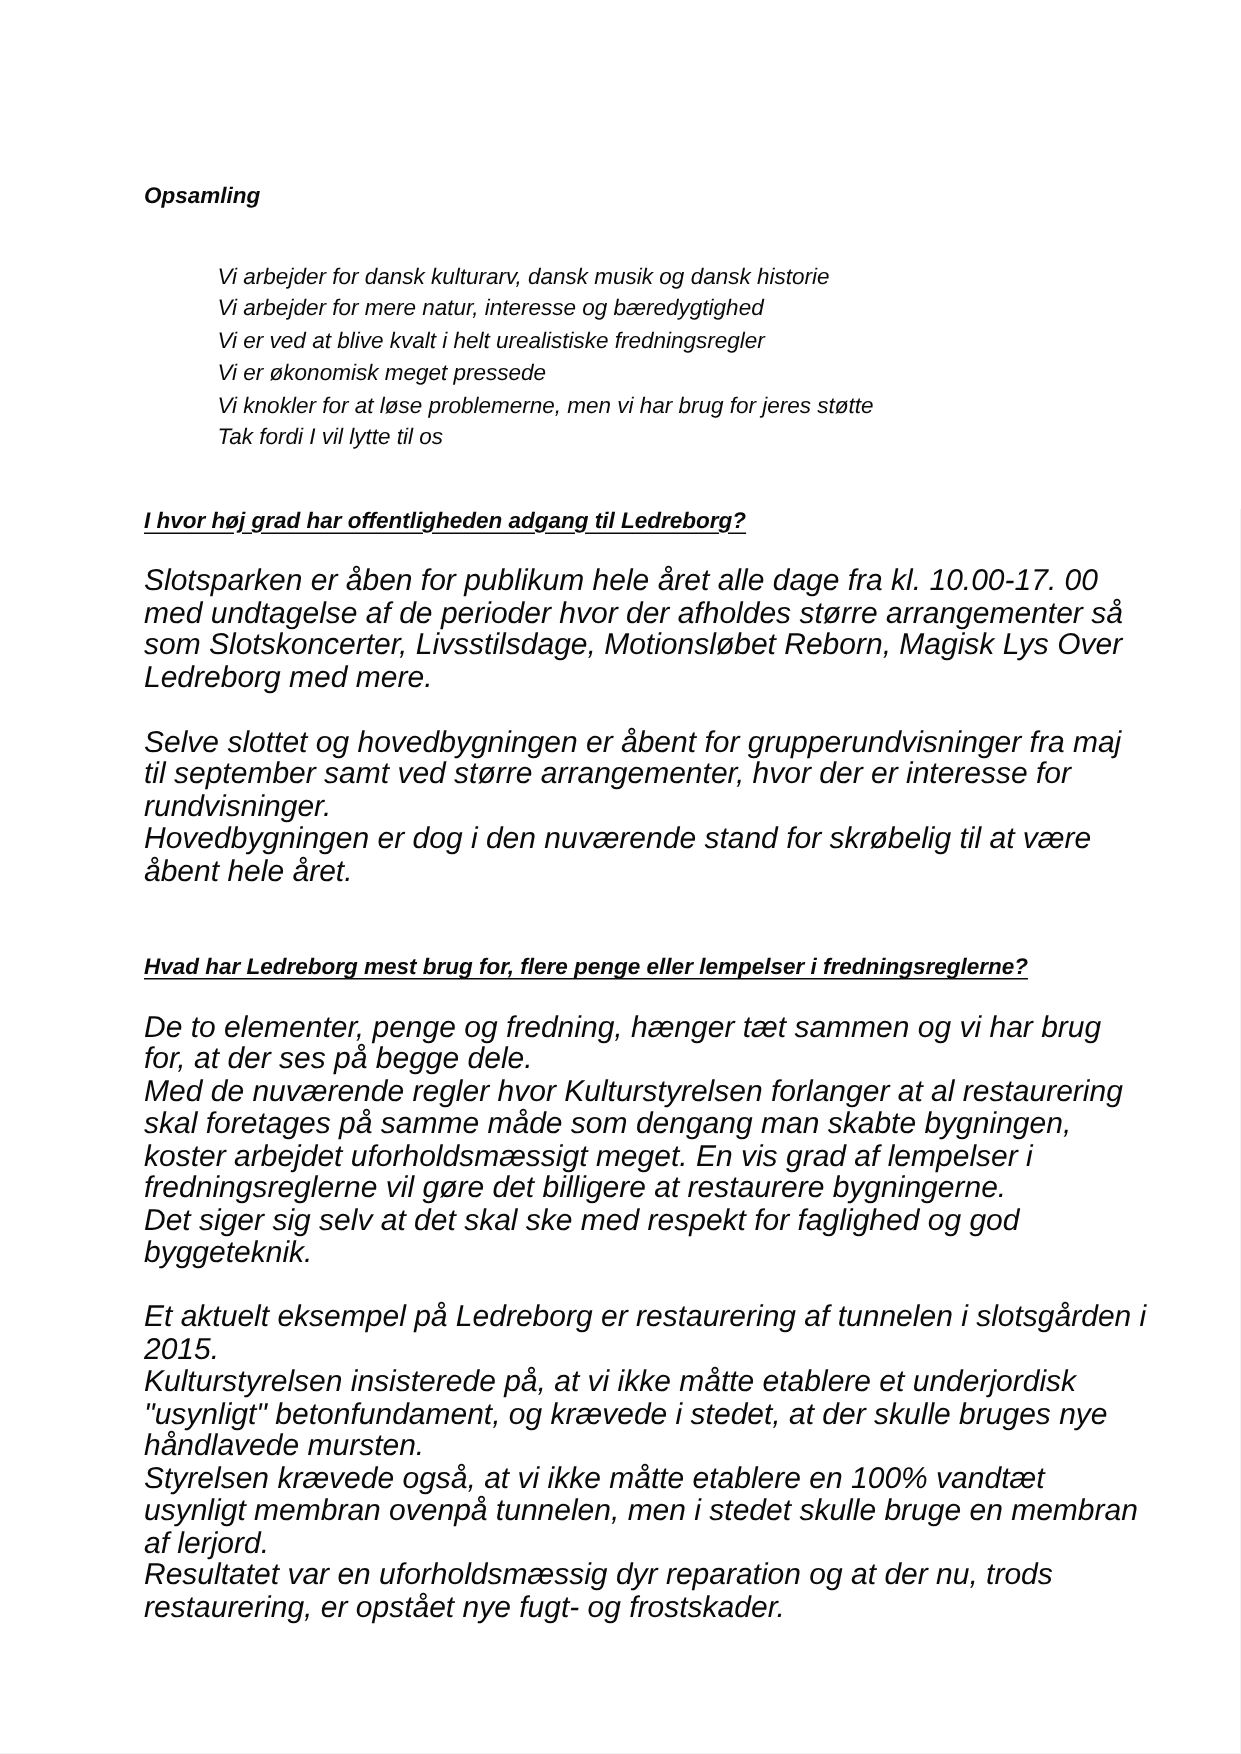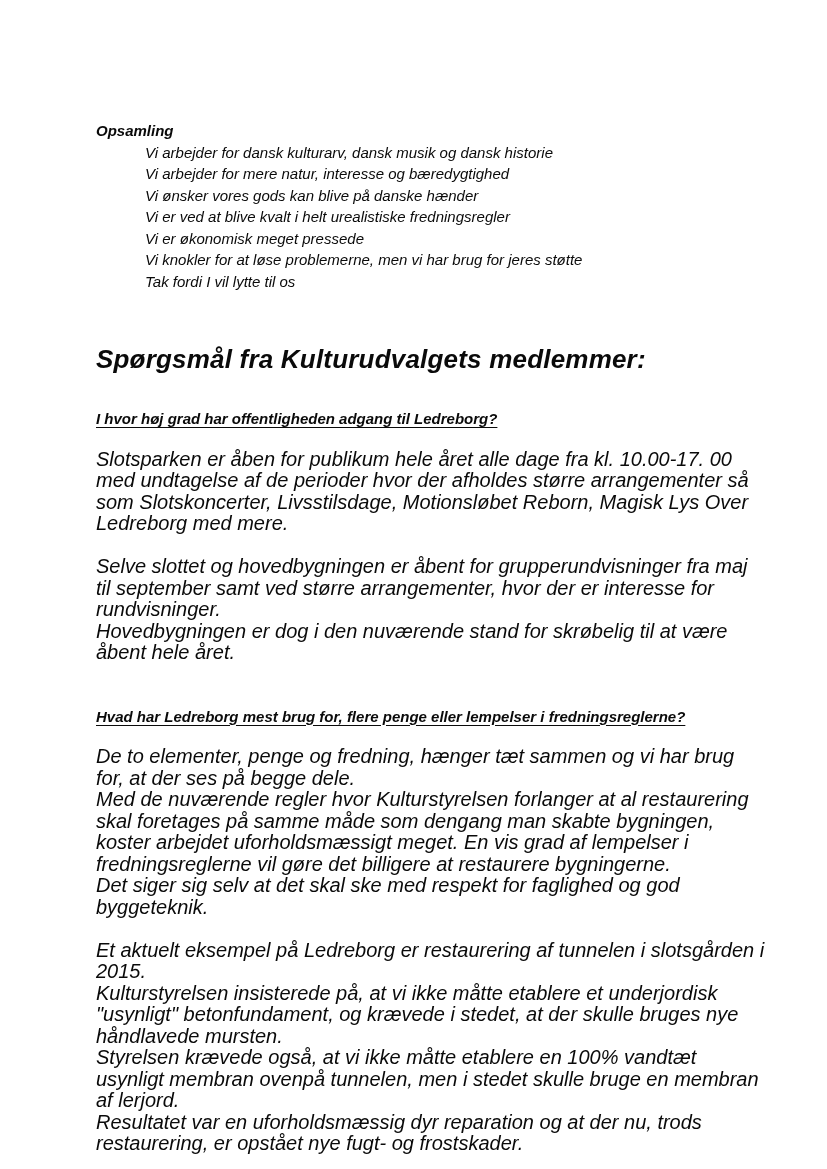--- a/index.html
+++ b/index.html
@@ -21,20 +21,21 @@
     width: 670px;
     font-style: italic;
   }
   .opsamling-title {
     font-size: 15px;
     font-weight: 700;
     line-height: 21.5px;
   }
   .opsamling-list {
     margin-left: 49px;
+    margin-top: 32px;
   }
   .opsamling-item {
     font-size: 15px;
     line-height: 21.5px;
   }
   .main-heading {
     margin-top: 52px;
     font-size: 26px;
     font-weight: 800;
     letter-spacing: 0.2px;
@@ -63,28 +64,26 @@
 <body>
 
 <div class="page">
   <div class="content">
 
     <div class="opsamling-title">Opsamling</div>
 
     <div class="opsamling-list">
       <div class="opsamling-item">Vi arbejder for dansk kulturarv, dansk musik og dansk historie</div>
       <div class="opsamling-item">Vi arbejder for mere natur, interesse og bæredygtighed</div>
-      <div class="opsamling-item">Vi ønsker vores gods kan blive på danske hænder</div>
       <div class="opsamling-item">Vi er ved at blive kvalt i helt urealistiske fredningsregler</div>
       <div class="opsamling-item">Vi er økonomisk meget pressede</div>
       <div class="opsamling-item">Vi knokler for at løse problemerne, men vi har brug for jeres støtte</div>
       <div class="opsamling-item">Tak fordi I vil lytte til os</div>
     </div>
 
-    <h1 class="main-heading">Spørgsmål fra Kulturudvalgets medlemmer:</h1>
 
     <div class="section-q1">
       <div class="question-heading">I hvor høj grad har offentligheden adgang til Ledreborg?</div>
       <div class="paragraph">Slotsparken er åben for publikum hele året alle dage fra kl. 10.00-17. 00 med undtagelse af de perioder hvor der afholdes større arrangementer så som Slotskoncerter, Livsstilsdage, Motionsløbet Reborn, Magisk Lys Over Ledreborg med mere.</div>
       <div class="paragraph">Selve slottet og hovedbygningen er åbent for grupperundvisninger fra maj til september samt ved større arrangementer, hvor der er interesse for rundvisninger.
 Hovedbygningen er dog i den nuværende stand for skrøbelig til at være åbent hele året.</div>
     </div>
 
     <div class="section-q2">
       <div class="question-heading">Hvad har Ledreborg mest brug for, flere penge eller lempelser i fredningsreglerne?</div>

